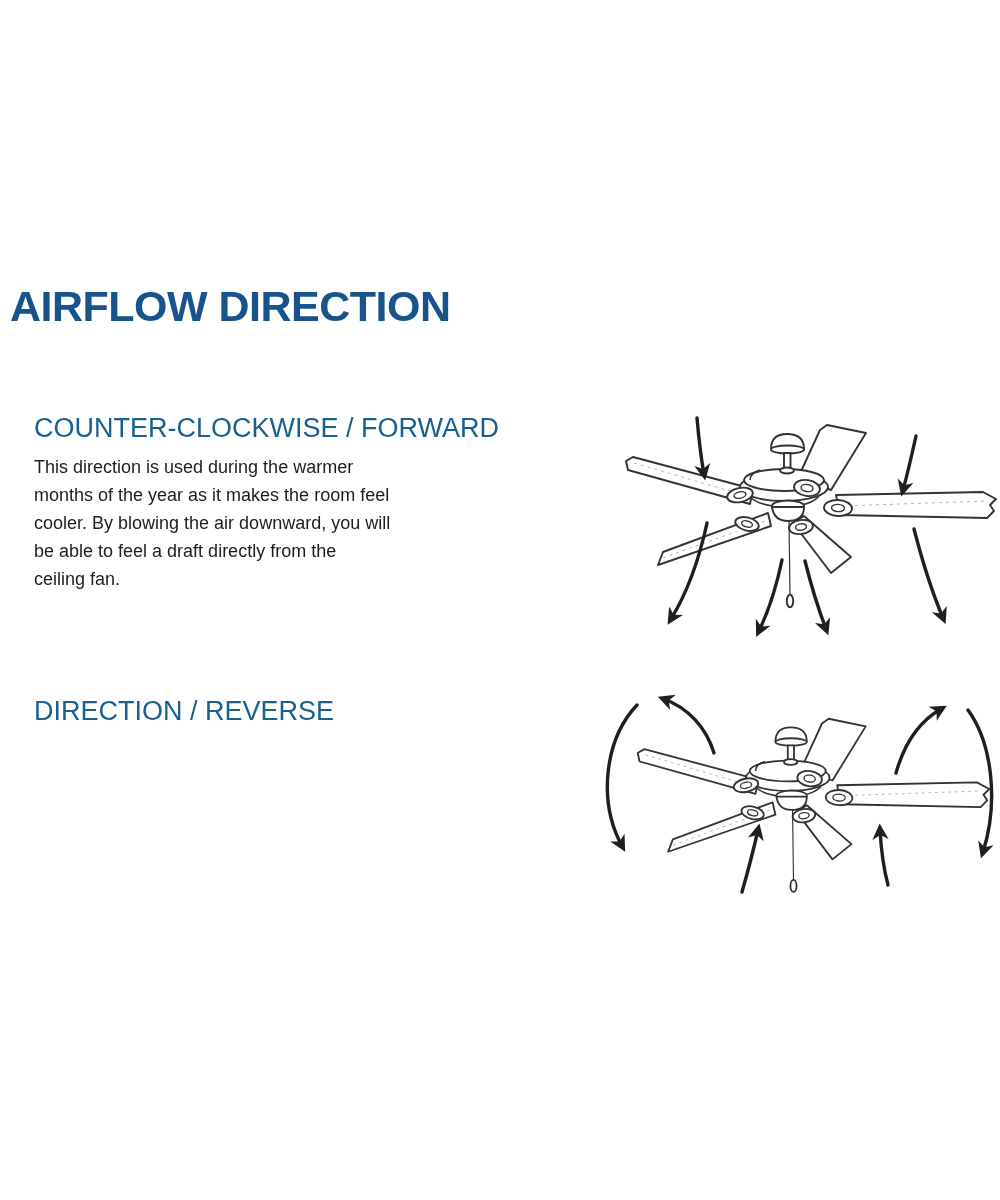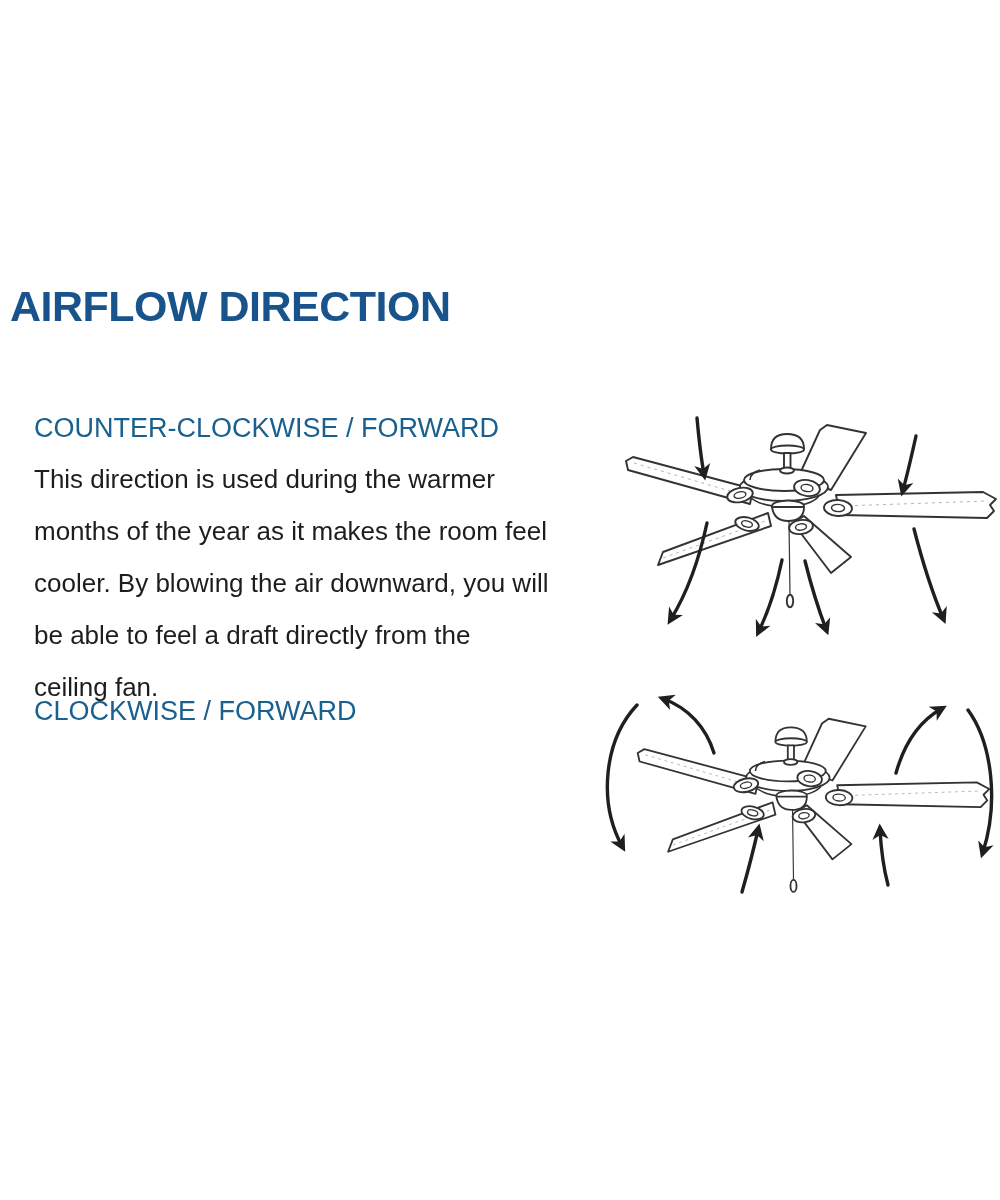--- a/index.html
+++ b/index.html
@@ -27,22 +27,22 @@
   .section.sec2 { top: 696px; }
   .section-heading {
     margin: 0;
     font-size: 27px;
     font-weight: normal;
     color: var(--heading-blue, #1a608f);
     white-space: nowrap;
   }
   .section-body {
     margin: 9px 0 0 0;
-    font-size: 26px;
-    line-height: 52px;
+    font-size: 18px;
+    line-height: 28px;
     color: var(--body-text, #1d1d1d);
     white-space: pre-line;
   }
   .fan-svg { position: absolute; overflow: visible; }
   .fan-svg.fan1 { left: 600px; top: 400px; }
   .fan-svg.fan2 { left: 590px; top: 680px; }
 
   .blade, .iron, .part { fill: #ffffff; stroke: var(--line-art, #333333); stroke-width: 1.9; stroke-linejoin: round; }
   .iron-inner { fill: none; stroke: var(--line-art, #333333); stroke-width: 1.4; }
   .line { fill: none; stroke: var(--line-art, #333333); stroke-width: 1.6; }
@@ -125,21 +125,21 @@
       <path class="arrow" d="M97,18 C99,40 101,58 104,74"></path>
       <path class="arrow" d="M316,36 C312,54 308,72 303,90"></path>
       <path class="arrow" d="M107,123 C99,160 87,193 71,219"></path>
       <path class="arrow" d="M182,160 C177,184 170,208 159,231"></path>
       <path class="arrow" d="M205,161 C211,185 218,208 226,229"></path>
       <path class="arrow" d="M314,129 C322,160 332,192 343,218"></path>
     </g>
   </svg>
 
   <section class="section sec2">
-    <h2 class="section-heading">CLOCKWISE / FORWARD</h2>
+    <h2 class="section-heading">DIRECTION / REVERSE</h2>
   </section>
 
   <svg class="fan-svg fan2" width="410" height="270" viewBox="0 0 410 270" aria-hidden="true">
     <use href="#fan-art" transform="translate(23,15) scale(0.95)"></use>
 
     <g>
       <path class="arrow" d="M124,73 C116,47 98,28 74,19"></path>
       <path class="arrow" d="M47,25 C14,60 8,122 32,166"></path>
       <path class="arrow" d="M152,212 C158,191 163,172 168,150"></path>
       <path class="arrow" d="M298,205 C293,186 291,168 290,150"></path>

